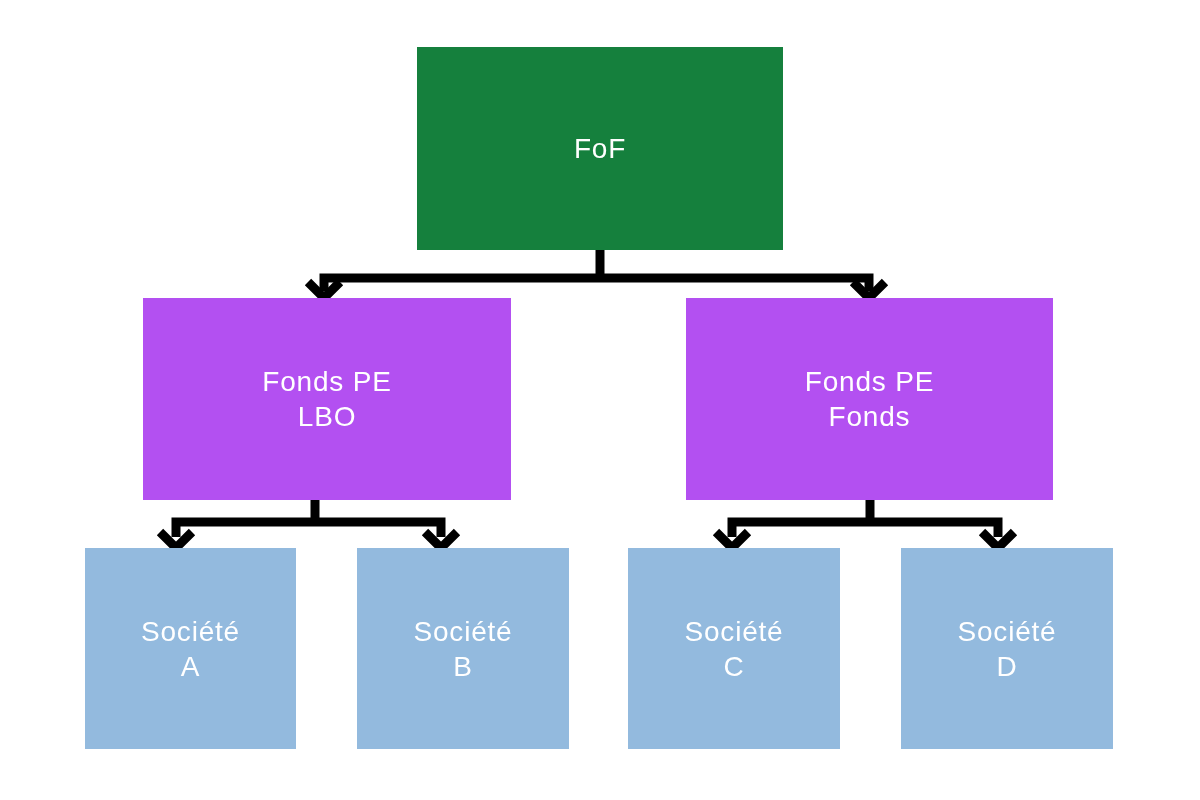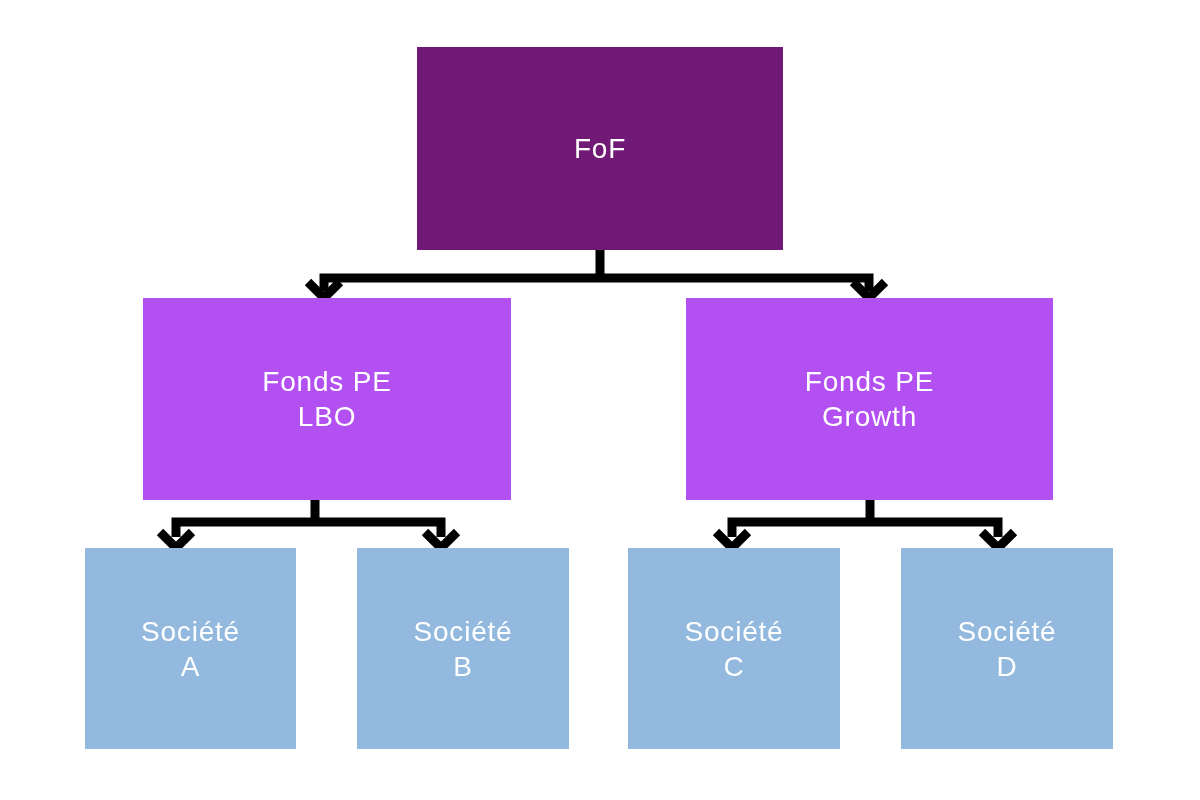--- a/index.html
+++ b/index.html
@@ -63,32 +63,32 @@
       <path class="edge" d="M160 532 L176 548 L192 532"></path>
       <path class="edge" d="M425 532 L441 548 L457 532"></path>
 
       <path class="edge" d="M870 500 V524"></path>
       <path class="edge" d="M732 537 V522 H998 V537"></path>
       <path class="edge" d="M716 532 L732 548 L748 532"></path>
       <path class="edge" d="M982 532 L998 548 L1014 532"></path>
     </g>
   </svg>
 
-  <div class="node node-root" style="background: #701a75; color: rgb(255, 255, 255);">
+  <div class="node node-root" style="background: #15803d; color: rgb(255, 255, 255);">
     <span>FoF</span>
   </div>
 
   <div class="node node-lbo" style="background: rgb(179, 80, 241); color: rgb(255, 255, 255);">
     <span>Fonds PE</span>
     <span>LBO</span>
   </div>
 
   <div class="node node-growth" style="background: rgb(179, 80, 241); color: rgb(255, 255, 255);">
     <span>Fonds PE</span>
-    <span>Growth</span>
+    <span>Fonds</span>
   </div>
 
   <div class="node node-a" style="background: rgb(147, 186, 222); color: rgb(255, 255, 255);">
     <span>Société</span>
     <span>A</span>
   </div>
 
   <div class="node node-b" style="background: rgb(147, 186, 222); color: rgb(255, 255, 255);">
     <span>Société</span>
     <span>B</span>

